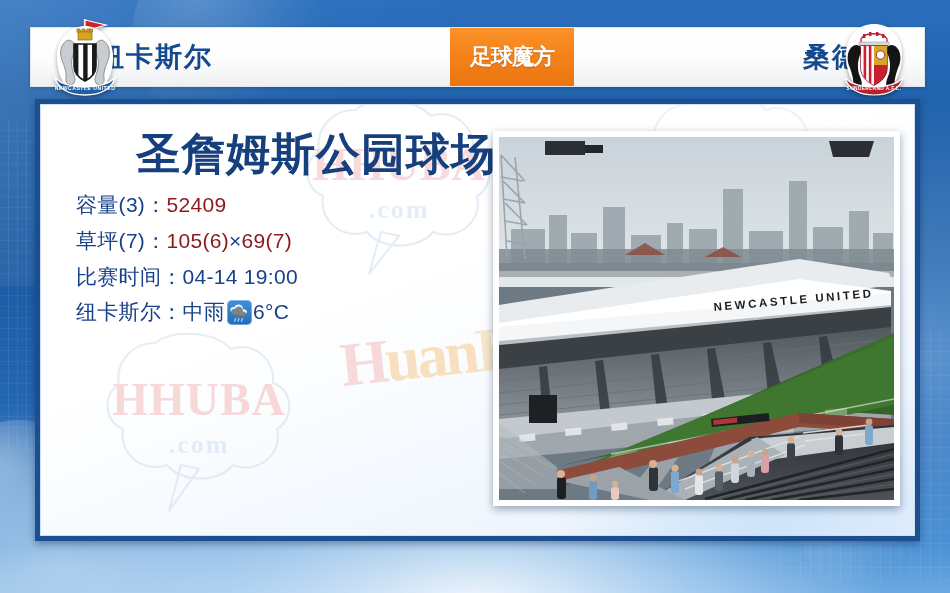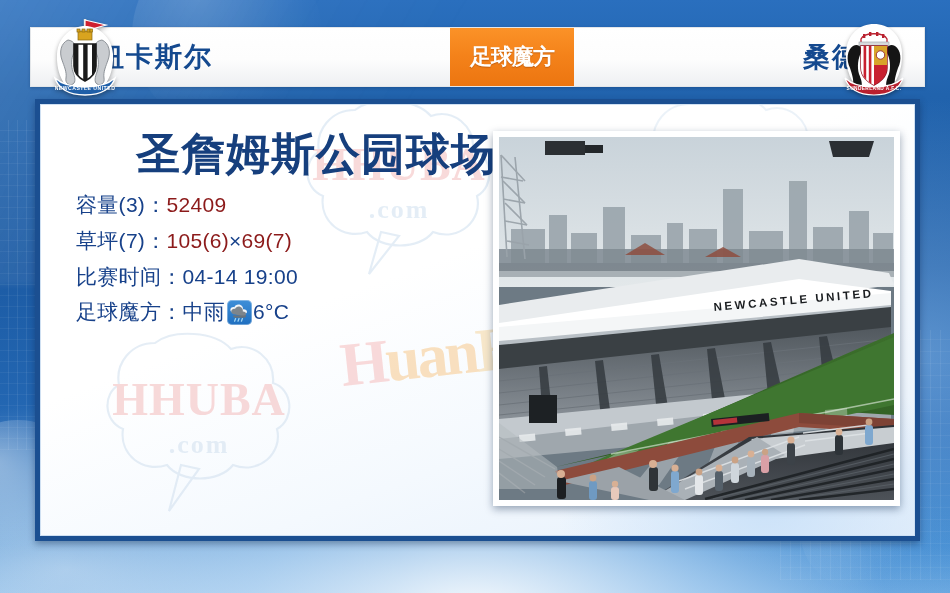--- a/index.html
+++ b/index.html
@@ -303,21 +303,21 @@
         <span>×</span>
         <span class="val-red">69(7)</span>
       </div>
 
       <div class="row">
         <span>比赛时间：</span>
         <span>04-14 19:00</span>
       </div>
 
       <div class="row">
-        <span>足球魔方：</span>
+        <span>纽卡斯尔：</span>
         <span>中雨</span>
         <span class="wx-icon">
           <svg width="23" height="22" viewBox="0 0 23 22">
             <path d="M6.5 11 C3.6 11 2 9.2 2.4 7.3 C2.8 5.5 4.8 4.6 6.4 5.2
                      C7 3.1 9.4 2 11.6 2.6 C13.8 3.2 15.2 5.2 15 7.2
                      C17.3 6.9 19 8.1 19 9.8 C19 11.1 17.8 12 16.2 12 Z" fill="#f2f5f8"></path>
             <path d="M7.4 12.6 C4.6 12.6 3 11 3.2 9.2 C3.5 7.4 5.4 6.4 7 7
                      C7.8 5.1 10 4.1 12 4.8 C14.1 5.5 15.2 7.6 14.8 9.5
                      C16.8 9.4 18.2 10.6 18 12.1 C17.8 13.4 16.4 14.2 14.8 14.2 Z" fill="#7d858c"></path>
             <path d="M5 13.4 C5 14.8 6.4 15.8 8.4 15.8 L15.6 15.8 C17.3 15.8 18.4 14.9 18.2 13.6 Z" fill="#6b737a"></path>

